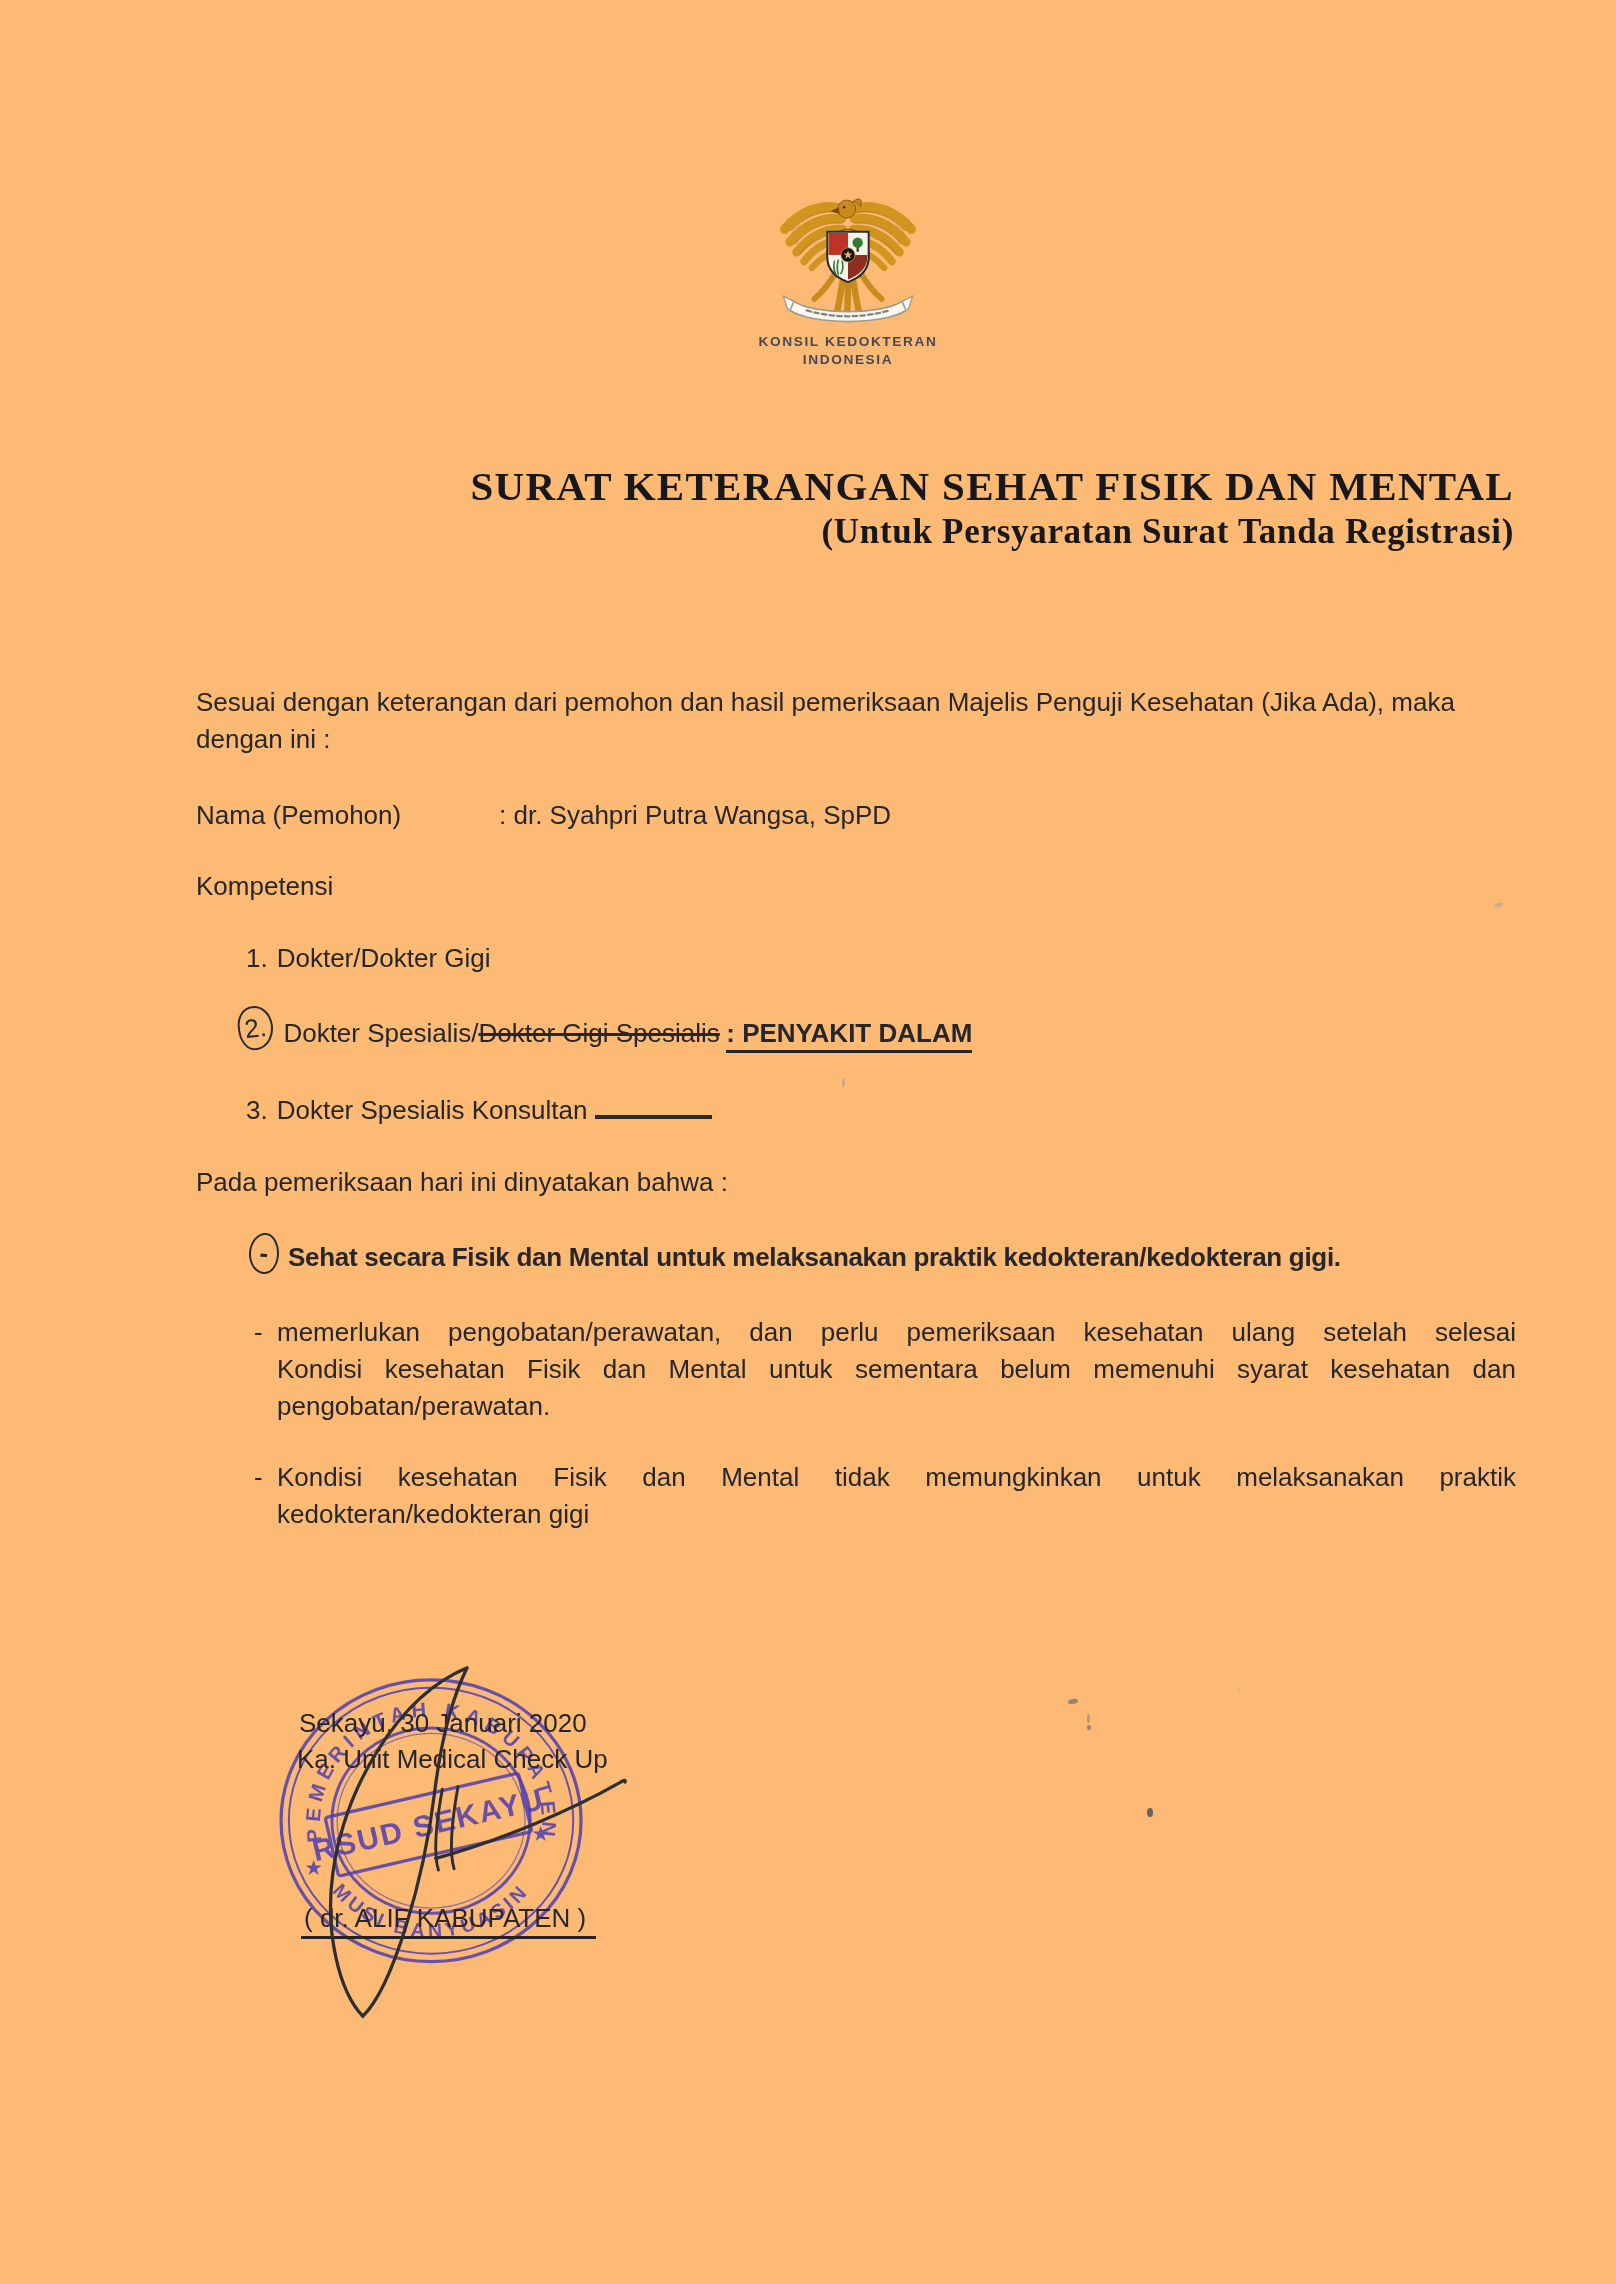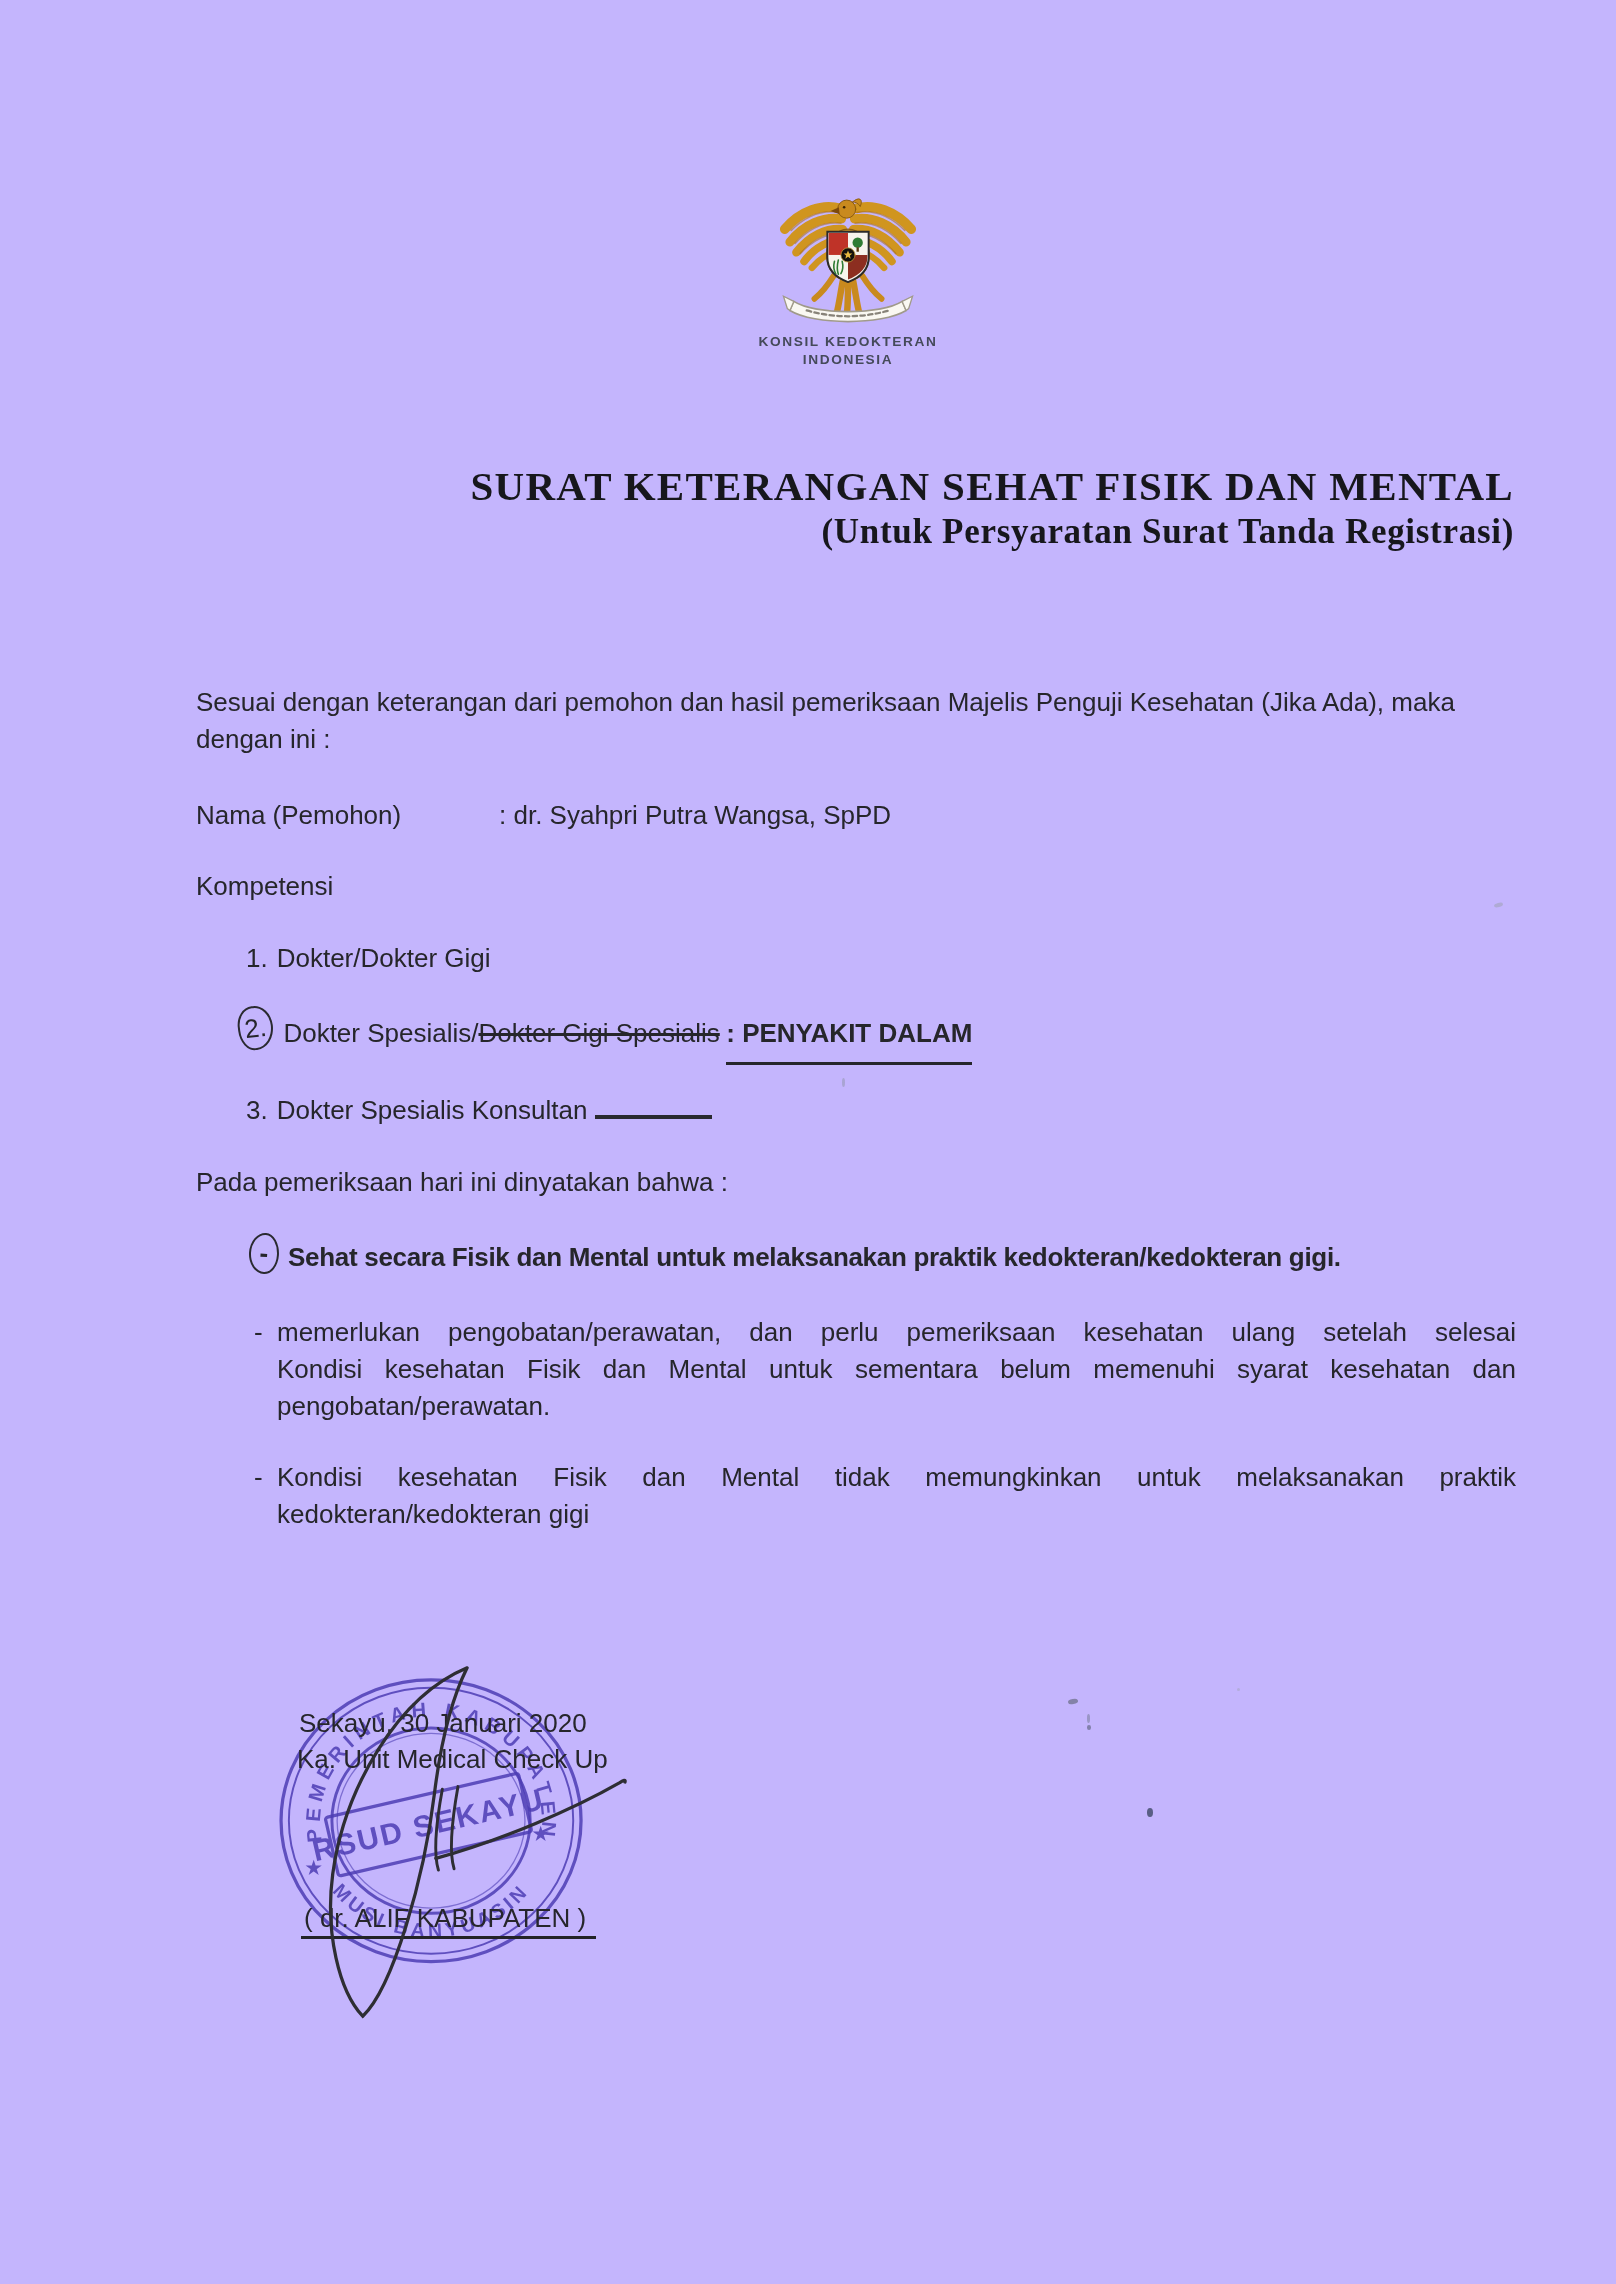--- a/index.html
+++ b/index.html
@@ -1,19 +1,19 @@
 <!DOCTYPE html>
 <html style="font-size:10.4px"><head>
 <meta charset="utf-8">
 <style>
   html,body{margin:0;padding:0;background:#e8e8e8;}
   .page{
     position:relative;
     width:1616px;height:2284px;
-    background:#c4b5fd;
+    background:#fdba74;
     overflow:hidden;
     font-family:"Liberation Sans",sans-serif;
     color:#26262b;
   }
   .abs{position:absolute;}
   
   .org-name{
     left:848px;top:333px;transform:translateX(-50%);
     text-align:center;font-size:13.7px;font-weight:bold;
     letter-spacing:1.6px;line-height:17.6px;color:#454a5a;
@@ -37,21 +37,21 @@
   .item1{top:940px;}
   .item2{left:238px;top:1010px;display:flex;align-items:flex-start;}
   .circled-num{
     display:flex;align-items:center;justify-content:center;
     width:31px;height:40px;margin-right:10.4px;margin-top:-3.9px;
     border:2.6px solid #2a2a30;border-radius:48% 52% 55% 45% / 46% 50% 54% 50%;
     transform:rotate(-7deg);flex:0 0 auto;
   }
   .item2-text{padding-top:5.2px;white-space:nowrap;}
   .struck{text-decoration:line-through;text-decoration-thickness:2.6px;}
-  .uline{font-weight:bold;border-bottom:3.3px solid #26262b;padding-bottom:14px;margin-left:6.5px;}
+  .uline{font-weight:bold;border-bottom:3.3px solid #26262b;padding-bottom:2px;margin-left:6.5px;}
   .item3{top:1091px;}
   .blank-line{
     display:inline-block;width:117px;height:23.5px;margin-left:7.8px;
     border-bottom:4.6px solid #2a2a30;vertical-align:baseline;
   }
   .pada{left:196px;top:1164px;}
   
   .opt1{left:249px;top:1233px;display:flex;align-items:flex-start;}
   .circled-dash{
     display:flex;align-items:center;justify-content:center;

